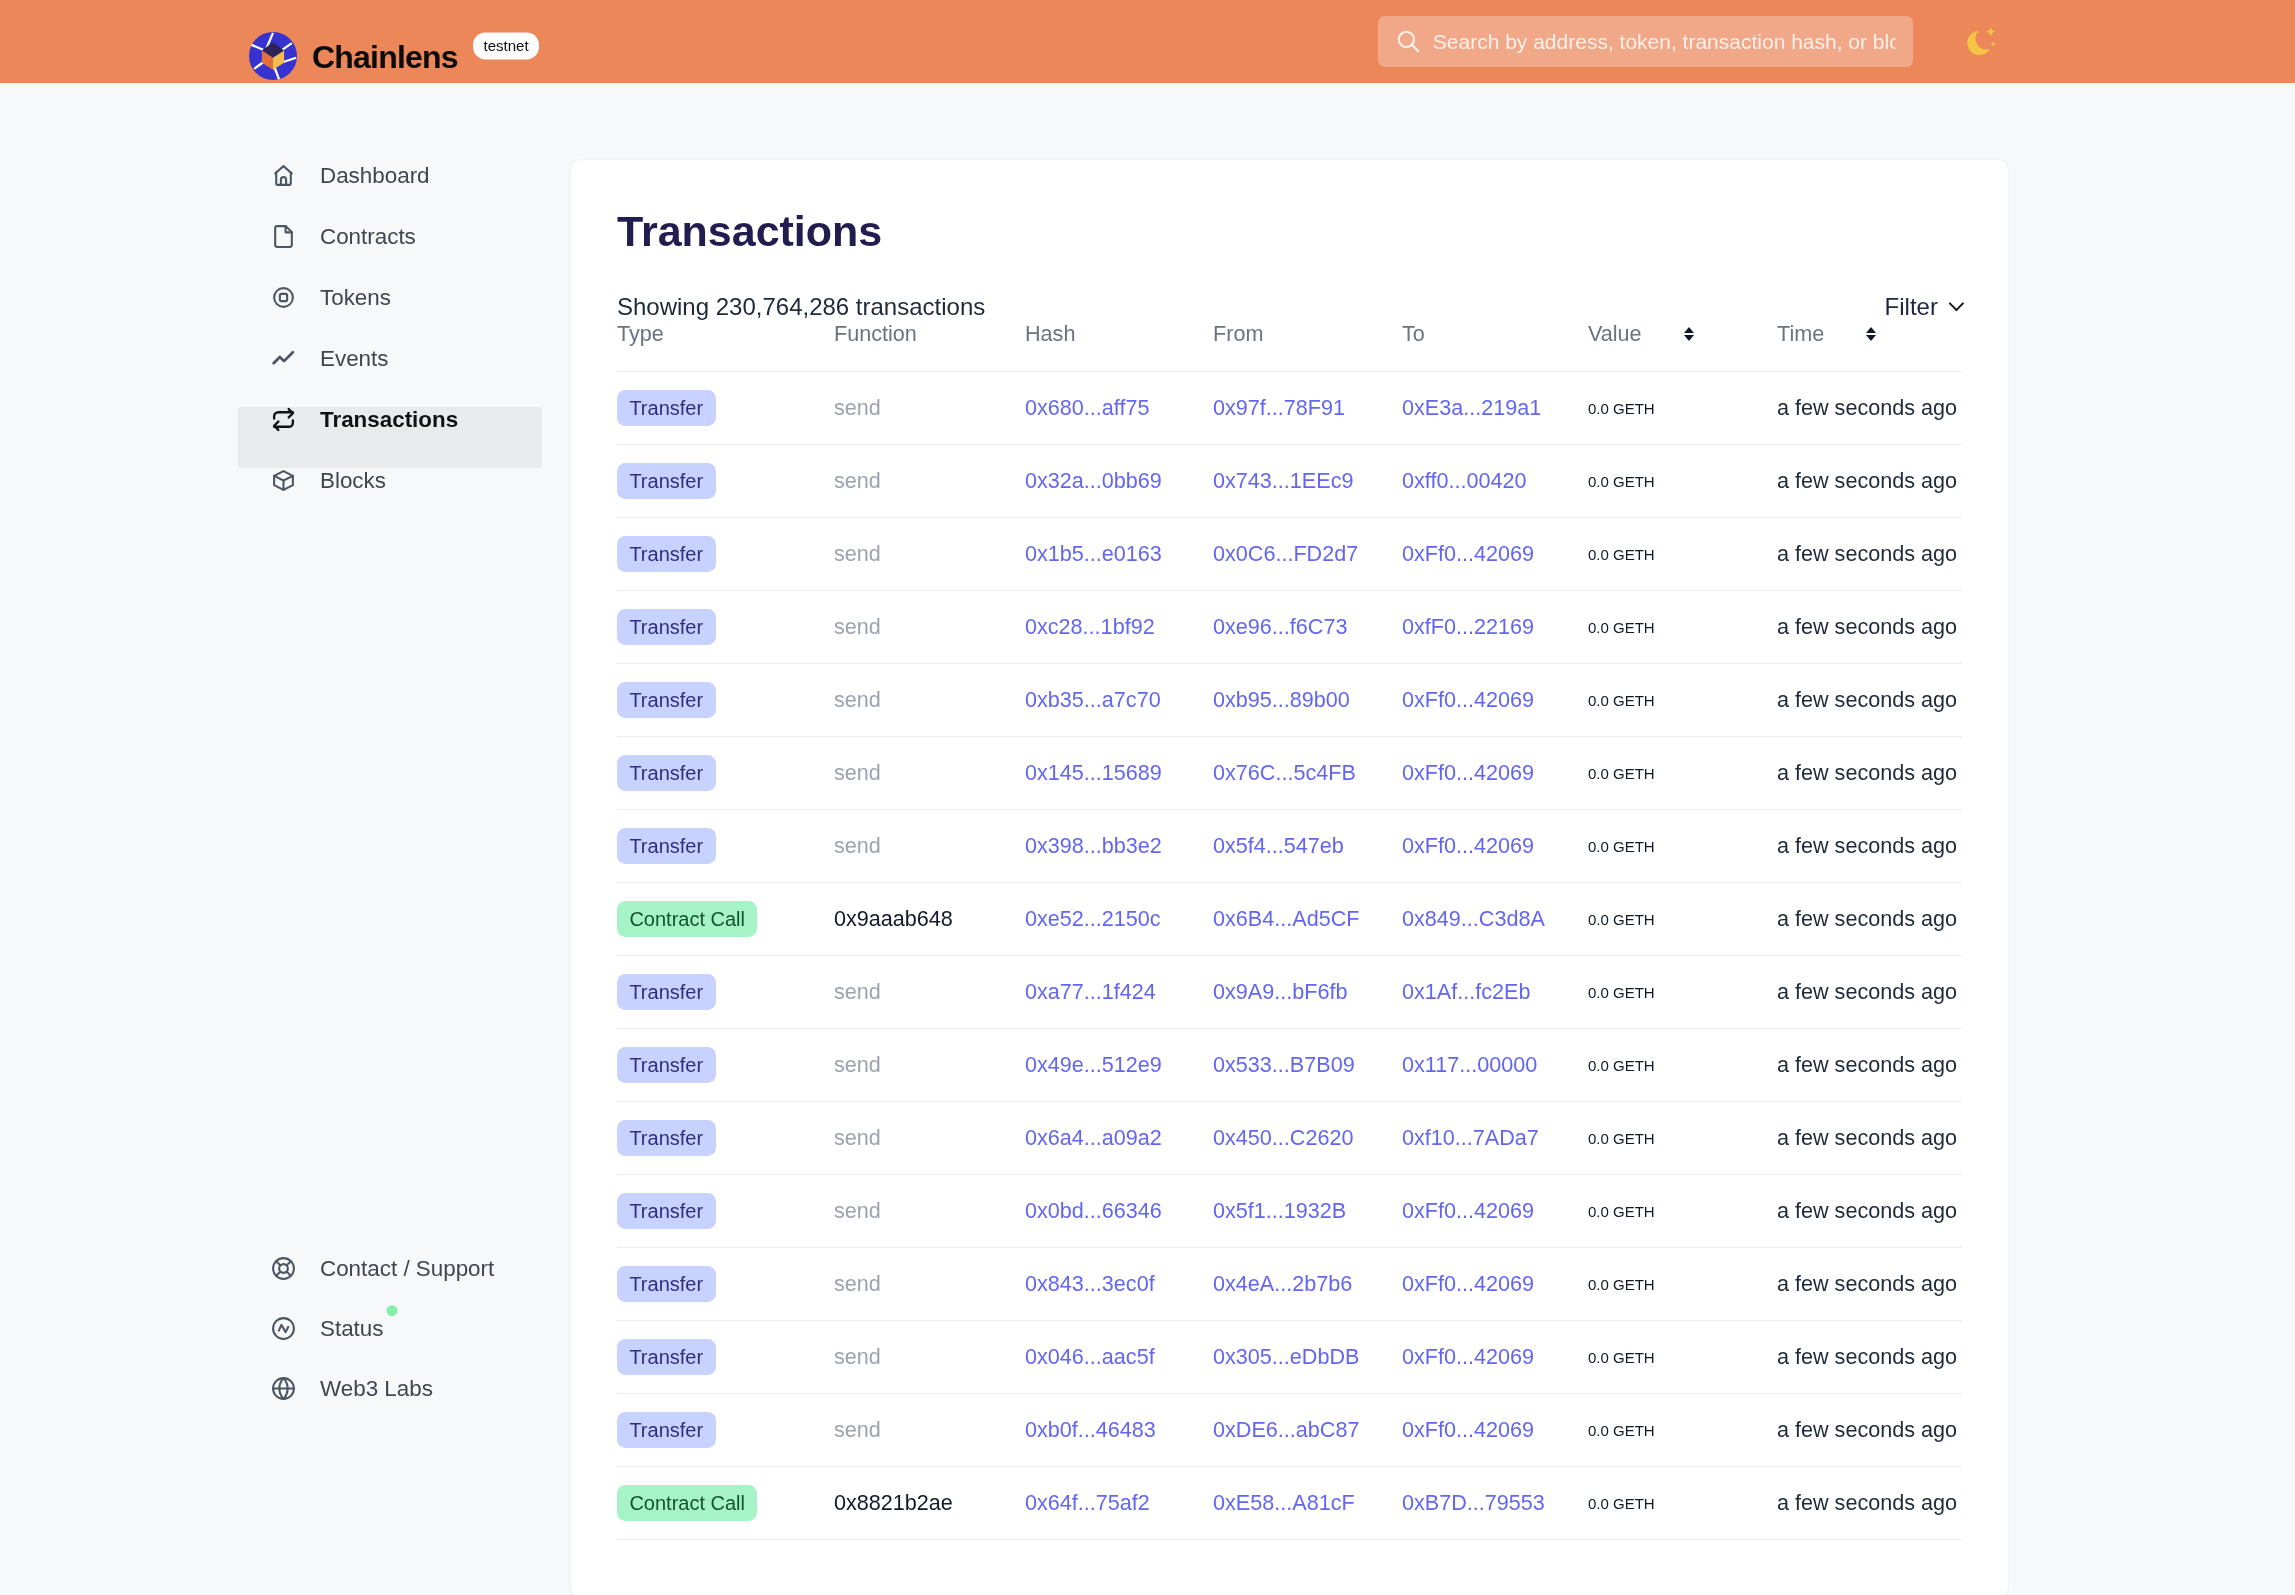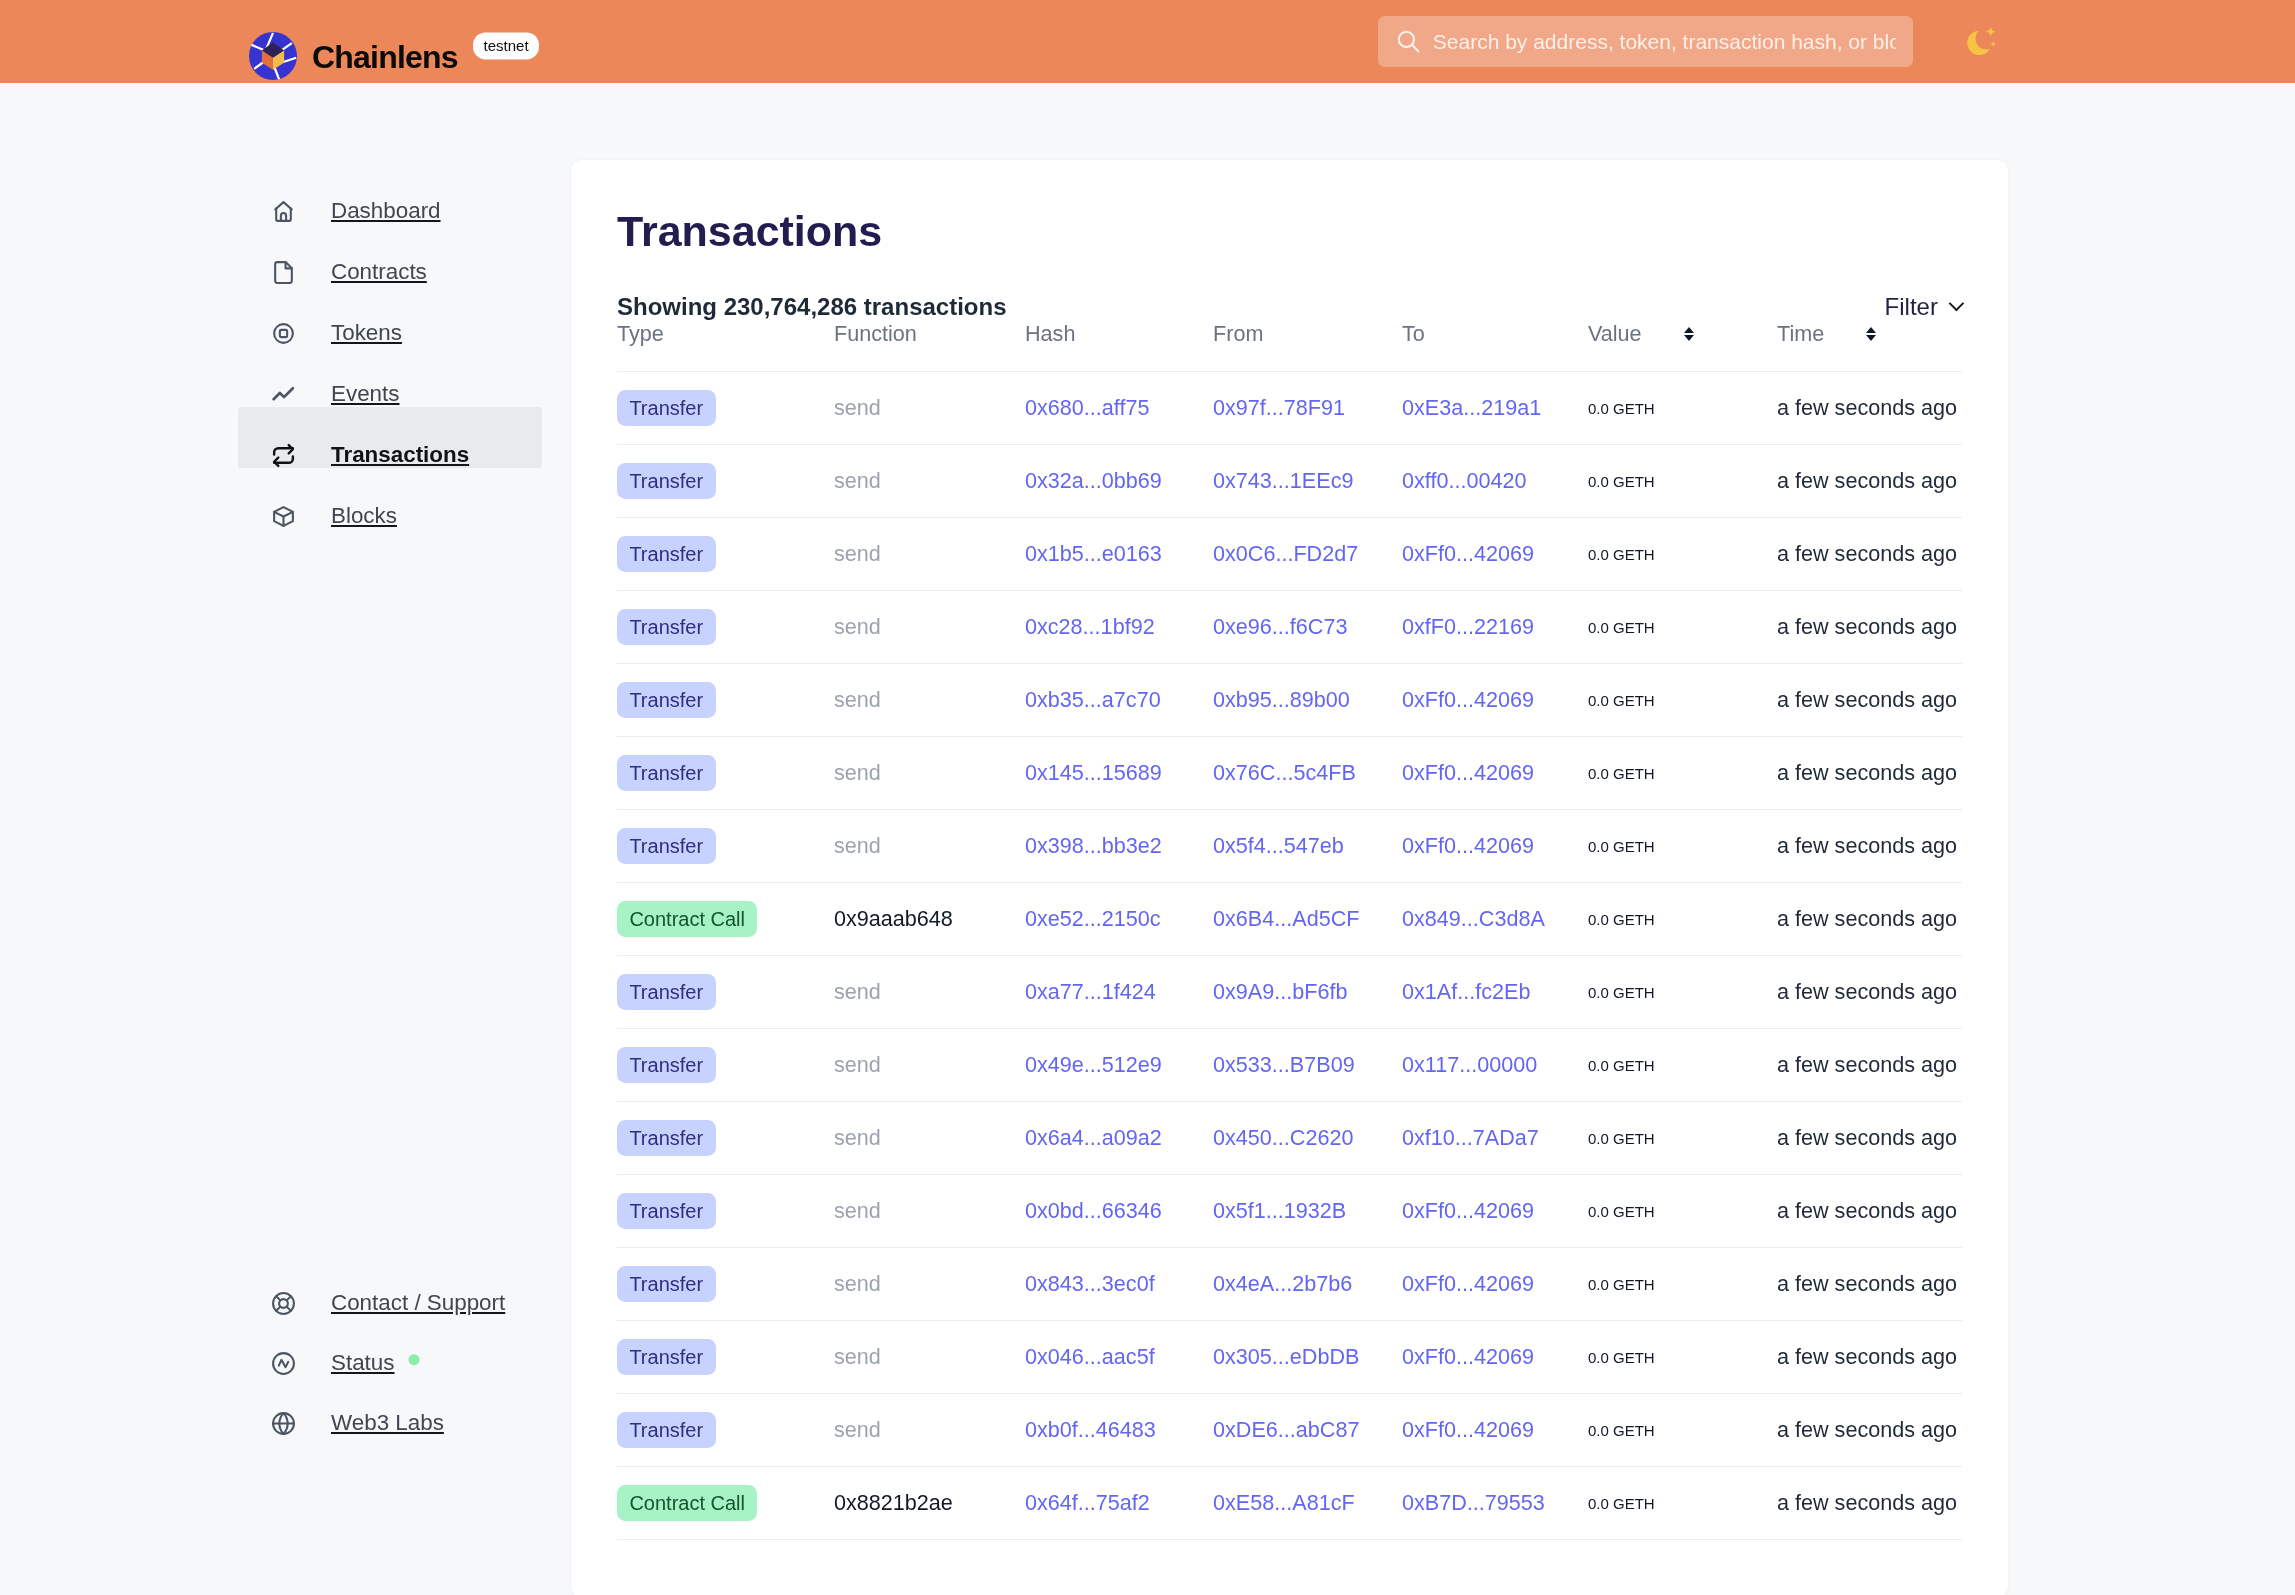--- a/index.html
+++ b/index.html
@@ -31,22 +31,22 @@
     flex:1; background:transparent; border:none; outline:none;
     font-family:inherit; font-size:21px; color:#fff;
   }
   .search input::placeholder { color:rgba(255,255,255,0.82); }
   .theme-toggle { position:absolute; left:1962px; top:21.6px; background:none; border:none; cursor:pointer; }
 
   
   .sidebar { position:absolute; left:238px; top:163px; width:304px; }
   .sidebar-footer { position:absolute; left:238px; top:1256px; width:304px; }
   .side-item {
-    height:61px; display:flex; align-items:flex-end; padding-left:33px; gap:35px;
-    cursor:pointer; border-radius:3.3px;text-decoration:underline;
+    height:61px; display:flex; align-items:flex-start; padding-left:33px; gap:24px;
+    cursor:pointer; border-radius:3.3px;
   }
   .sidebar-footer .side-item { height:60px; }
   .side-item svg { stroke:#4B5563; fill:none; stroke-width:2; stroke-linecap:round; stroke-linejoin:round; }
   .side-label { font-size:22.4px; color:#3F4650; }
   .side-item.active { background:var(--sidebar-active-bg,#E9EAEC); }
   .side-item.active svg { stroke:#0F1115; stroke-width:2.3; }
   .side-item.active .side-label { color:#0F1115; font-weight:700; }
   .status-dot {
     display:inline-block; width:10.8px; height:10.8px; border-radius:50%;
     background:var(--status-dot,#86EFAC); transform:translate(2.5px,-10.8px);
@@ -54,21 +54,21 @@
 
   
   .card {
     position:absolute; left:571px; top:160px; width:1437px; height:1437px;
     background:var(--card-bg,#fff); border-radius:10px;
     box-shadow:0 0.8px 2.5px rgba(16,24,40,.06);
     padding:46px 46px 0 46px; overflow:hidden;
   }
   .page-title { font-size:43px; line-height:50px; font-weight:700; color:var(--title,#211D4F); }
   .meta-row { margin-top:37px; display:flex; align-items:center; justify-content:space-between; }
-  .showing { font-size:24px; font-weight:700; color:#1F2937; }
+  .showing { font-size:24px; font-weight:400; color:#1F2937; }
   .filter-btn {
     display:flex; align-items:center; background:none; border:none; cursor:pointer;
     font-family:inherit; font-size:24px; font-weight:500; color:#1F2440;
   }
   .chev {
     width:10.8px; height:10.8px; border-right:2.2px solid #16181D; border-bottom:2.2px solid #16181D;
     transform:rotate(45deg); margin-left:13.3px; margin-top:-6.6px;
   }
 
   

